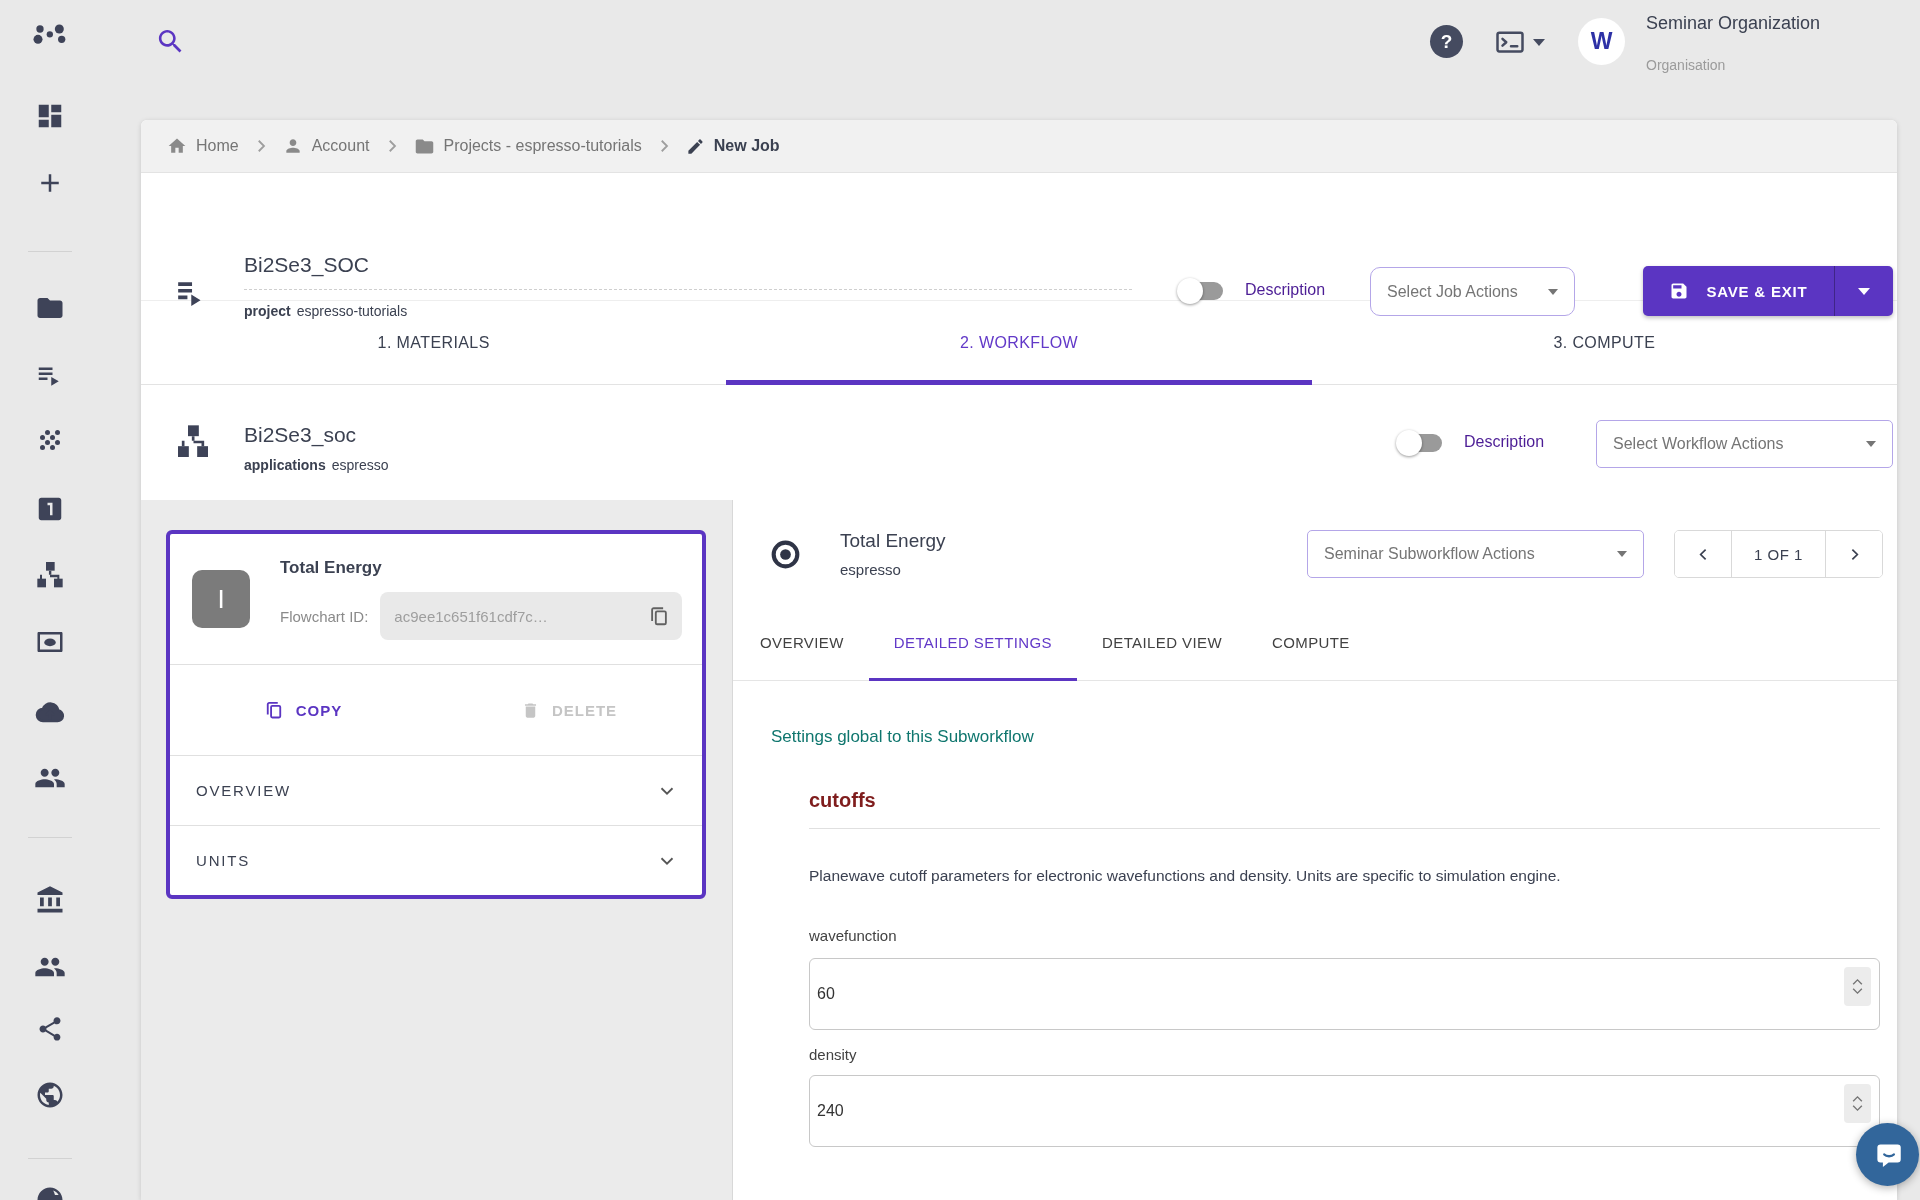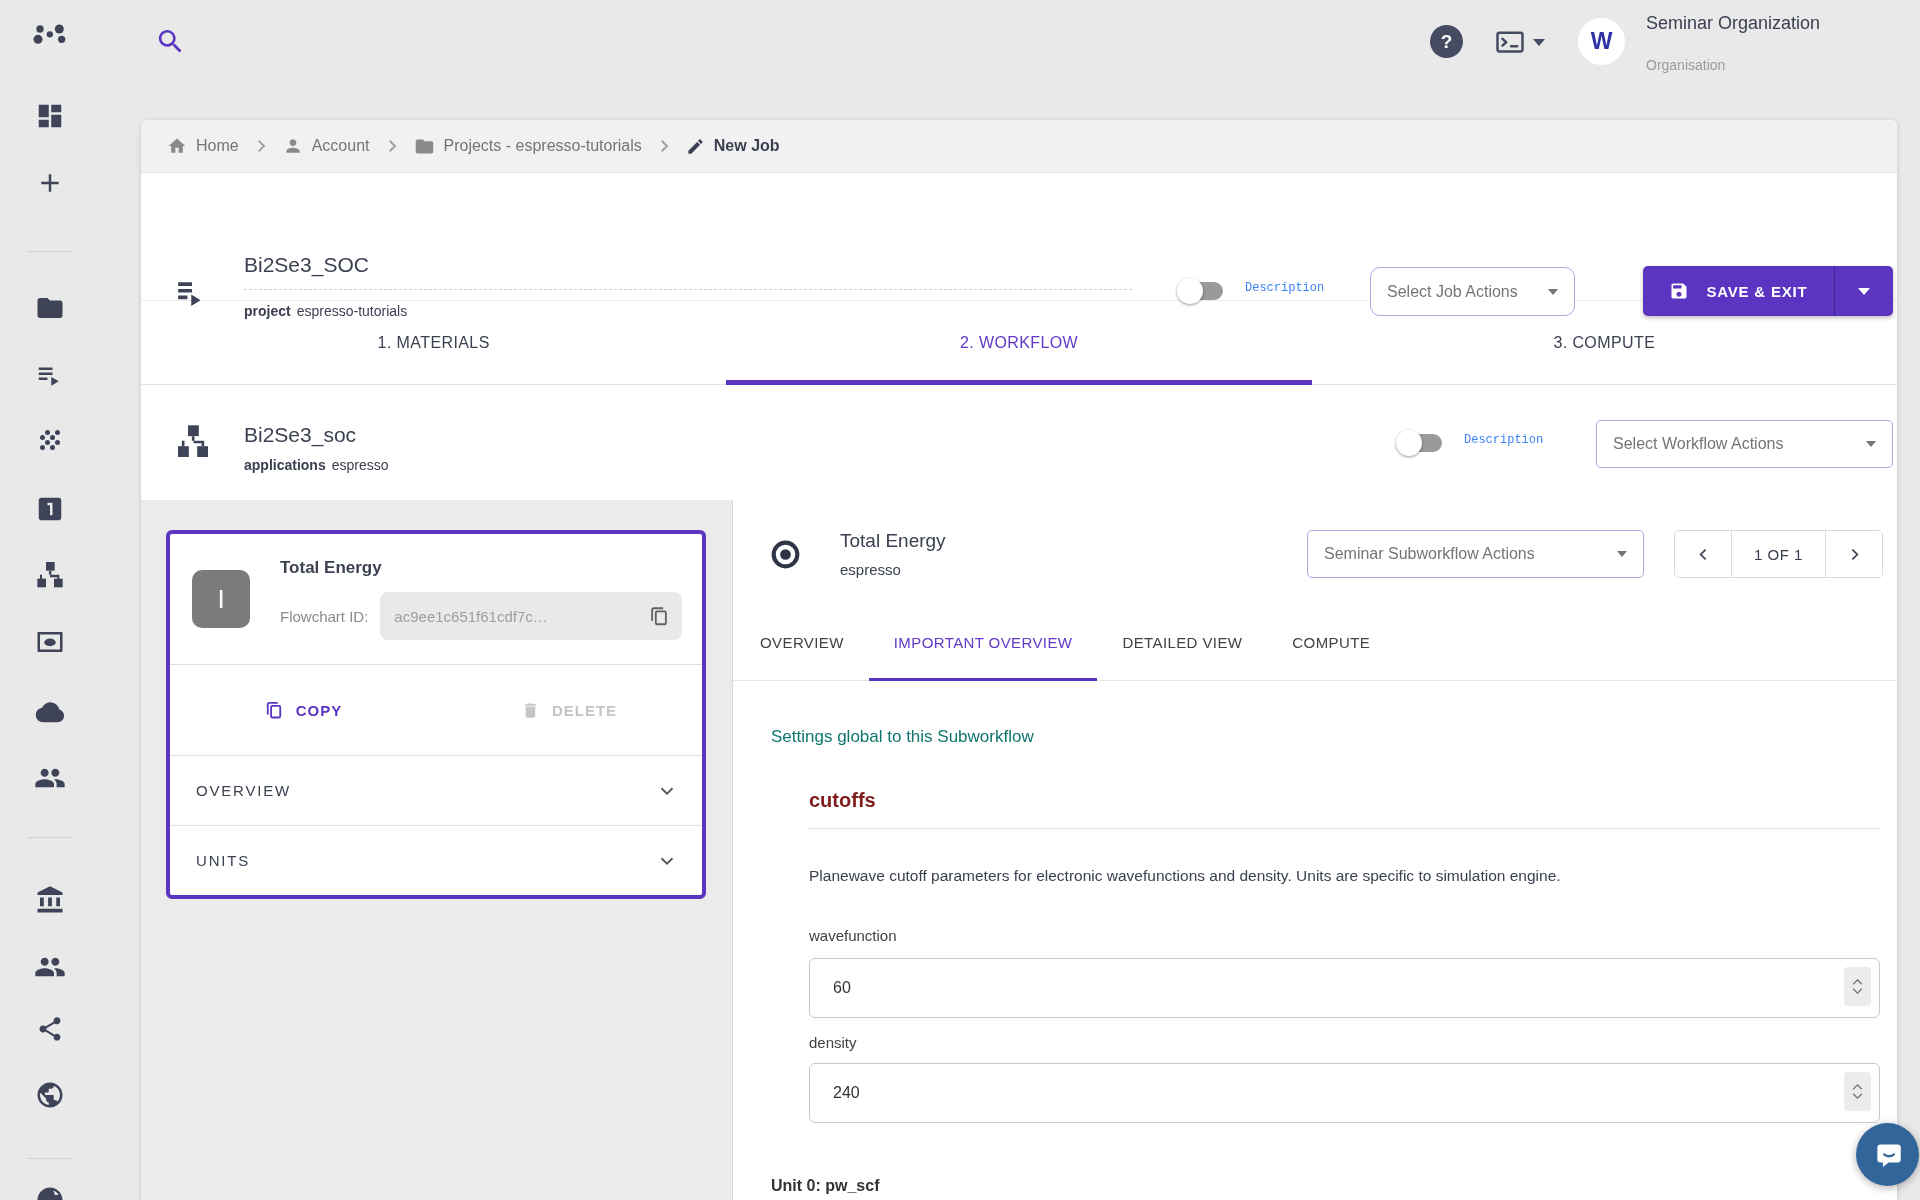--- a/index.html
+++ b/index.html
@@ -45,21 +45,21 @@
   
   .jobhead{position:relative;height:127px;}
   .job-icon{position:absolute;left:31px;top:100px;}
   .job-titlewrap{position:absolute;left:103px;top:80px;width:888px;border-bottom:1px dashed #cfcfcf;padding-bottom:12px;}
   .title-lg{font-size:21px;color:#3b4151;}
   .meta{position:absolute;left:103px;top:130px;font-size:14px;color:#3b4151;}
   .meta b{margin-right:6px;}
   .toggle{position:relative;width:46px;height:26px;cursor:pointer;flex:none;}
   .toggle .track{position:absolute;left:7px;top:4px;width:39px;height:18px;border-radius:9px;background:#9a9a9a;}
   .toggle .thumb{position:absolute;left:0;top:0;width:26px;height:26px;border-radius:50%;background:#fff;box-shadow:0 1px 3px rgba(0,0,0,.4);}
-  .desc-label{font-size:12px;color:#3b82f6;font-family:Liberation Mono, monospace;}
+  .desc-label{font-size:16px;color:#4c1d95;}
   .selectbox{display:flex;align-items:center;justify-content:space-between;gap:14px;
     border:1px solid #b4a6e8;border-radius:5px;background:#fff;color:#757575;font-size:16px;
     padding:0 16px;box-sizing:border-box;cursor:pointer;}
   .sel-caret{width:0;height:0;border-left:5px solid transparent;border-right:5px solid transparent;border-top:6px solid #757575;}
   .jh-toggle{position:absolute;left:1036px;top:105px;}
   .jh-desc{position:absolute;left:1104px;top:108px;}
   .jh-select{position:absolute;left:1229px;top:94px;width:205px;height:49px;border-radius:10px;}
   .savebtn{position:absolute;left:1502px;top:93px;width:250px;height:50px;background:#5b35c2;border-radius:5px;
     display:flex;color:#fff;box-shadow:0 2px 4px rgba(0,0,0,.25);cursor:pointer;}
   .save-main{flex:1;display:flex;align-items:center;justify-content:center;gap:17px;
@@ -126,22 +126,22 @@
   .sw-tab.active::after{content:"";position:absolute;left:0;right:0;bottom:-1px;height:3px;background:#5b35c2;}
 
   .sw-content{padding:0 17px 0 38px;}
   .settings-h{margin-top:46px;font-size:17px;font-weight:normal;color:#0f766e;}
   .group{margin-left:38px;}
   .group-label{margin-top:42px;font-size:20px;font-weight:bold;color:#7f1d1d;}
   .group-div{margin-top:16px;border-top:1px solid #e0e0e0;}
   .group-desc{margin-top:38px;font-size:15.5px;color:#3b4151;}
   .field-label{margin-top:42px;font-size:15px;color:#424242;}
   .numwrap{position:relative;margin-top:14px;}
-  .numinput{width:100%;height:60px;box-sizing:border-box;border:1px solid #c8c8c8;border-radius:6px;
-    padding:0 48px 0 23px;font-size:16px;color:#333;font-family:"Liberation Sans",sans-serif;outline:none;background:#fff;}
+  .numinput{width:100%;height:72px;box-sizing:border-box;border:1px solid #c8c8c8;border-radius:6px;
+    padding:0 48px 0 7px;font-size:16px;color:#333;font-family:"Liberation Sans",sans-serif;outline:none;background:#fff;}
   .spinner{position:absolute;right:9px;top:9px;width:27px;height:39px;background:#ececec;border-radius:4px;
     display:flex;flex-direction:column;align-items:center;justify-content:center;gap:1px;cursor:pointer;}
   .unit-h{margin-top:54px;font-size:16px;font-weight:bold;color:#333;}
 
   
   .chatbtn{left:1856px;top:1123px;width:63px;height:63px;border-radius:50%;background:#32669b;
     display:flex;align-items:center;justify-content:center;box-shadow:0 2px 8px rgba(0,0,0,.3);cursor:pointer;}
 </style>
 </head>
 <body>
@@ -494,21 +494,21 @@
               </svg>
           </div>
         </div>
       </div>
 
       <div class="sw-tabs">
         <div class="sw-tab">
             <span>OVERVIEW</span>
           </div>
         <div class="sw-tab active">
-            <span>IMPORTANT OVERVIEW</span>
+            <span>DETAILED SETTINGS</span>
           </div>
         <div class="sw-tab">
             <span>DETAILED VIEW</span>
           </div>
         <div class="sw-tab">
             <span>COMPUTE</span>
           </div>
       </div>
 
       <div class="sw-content">

